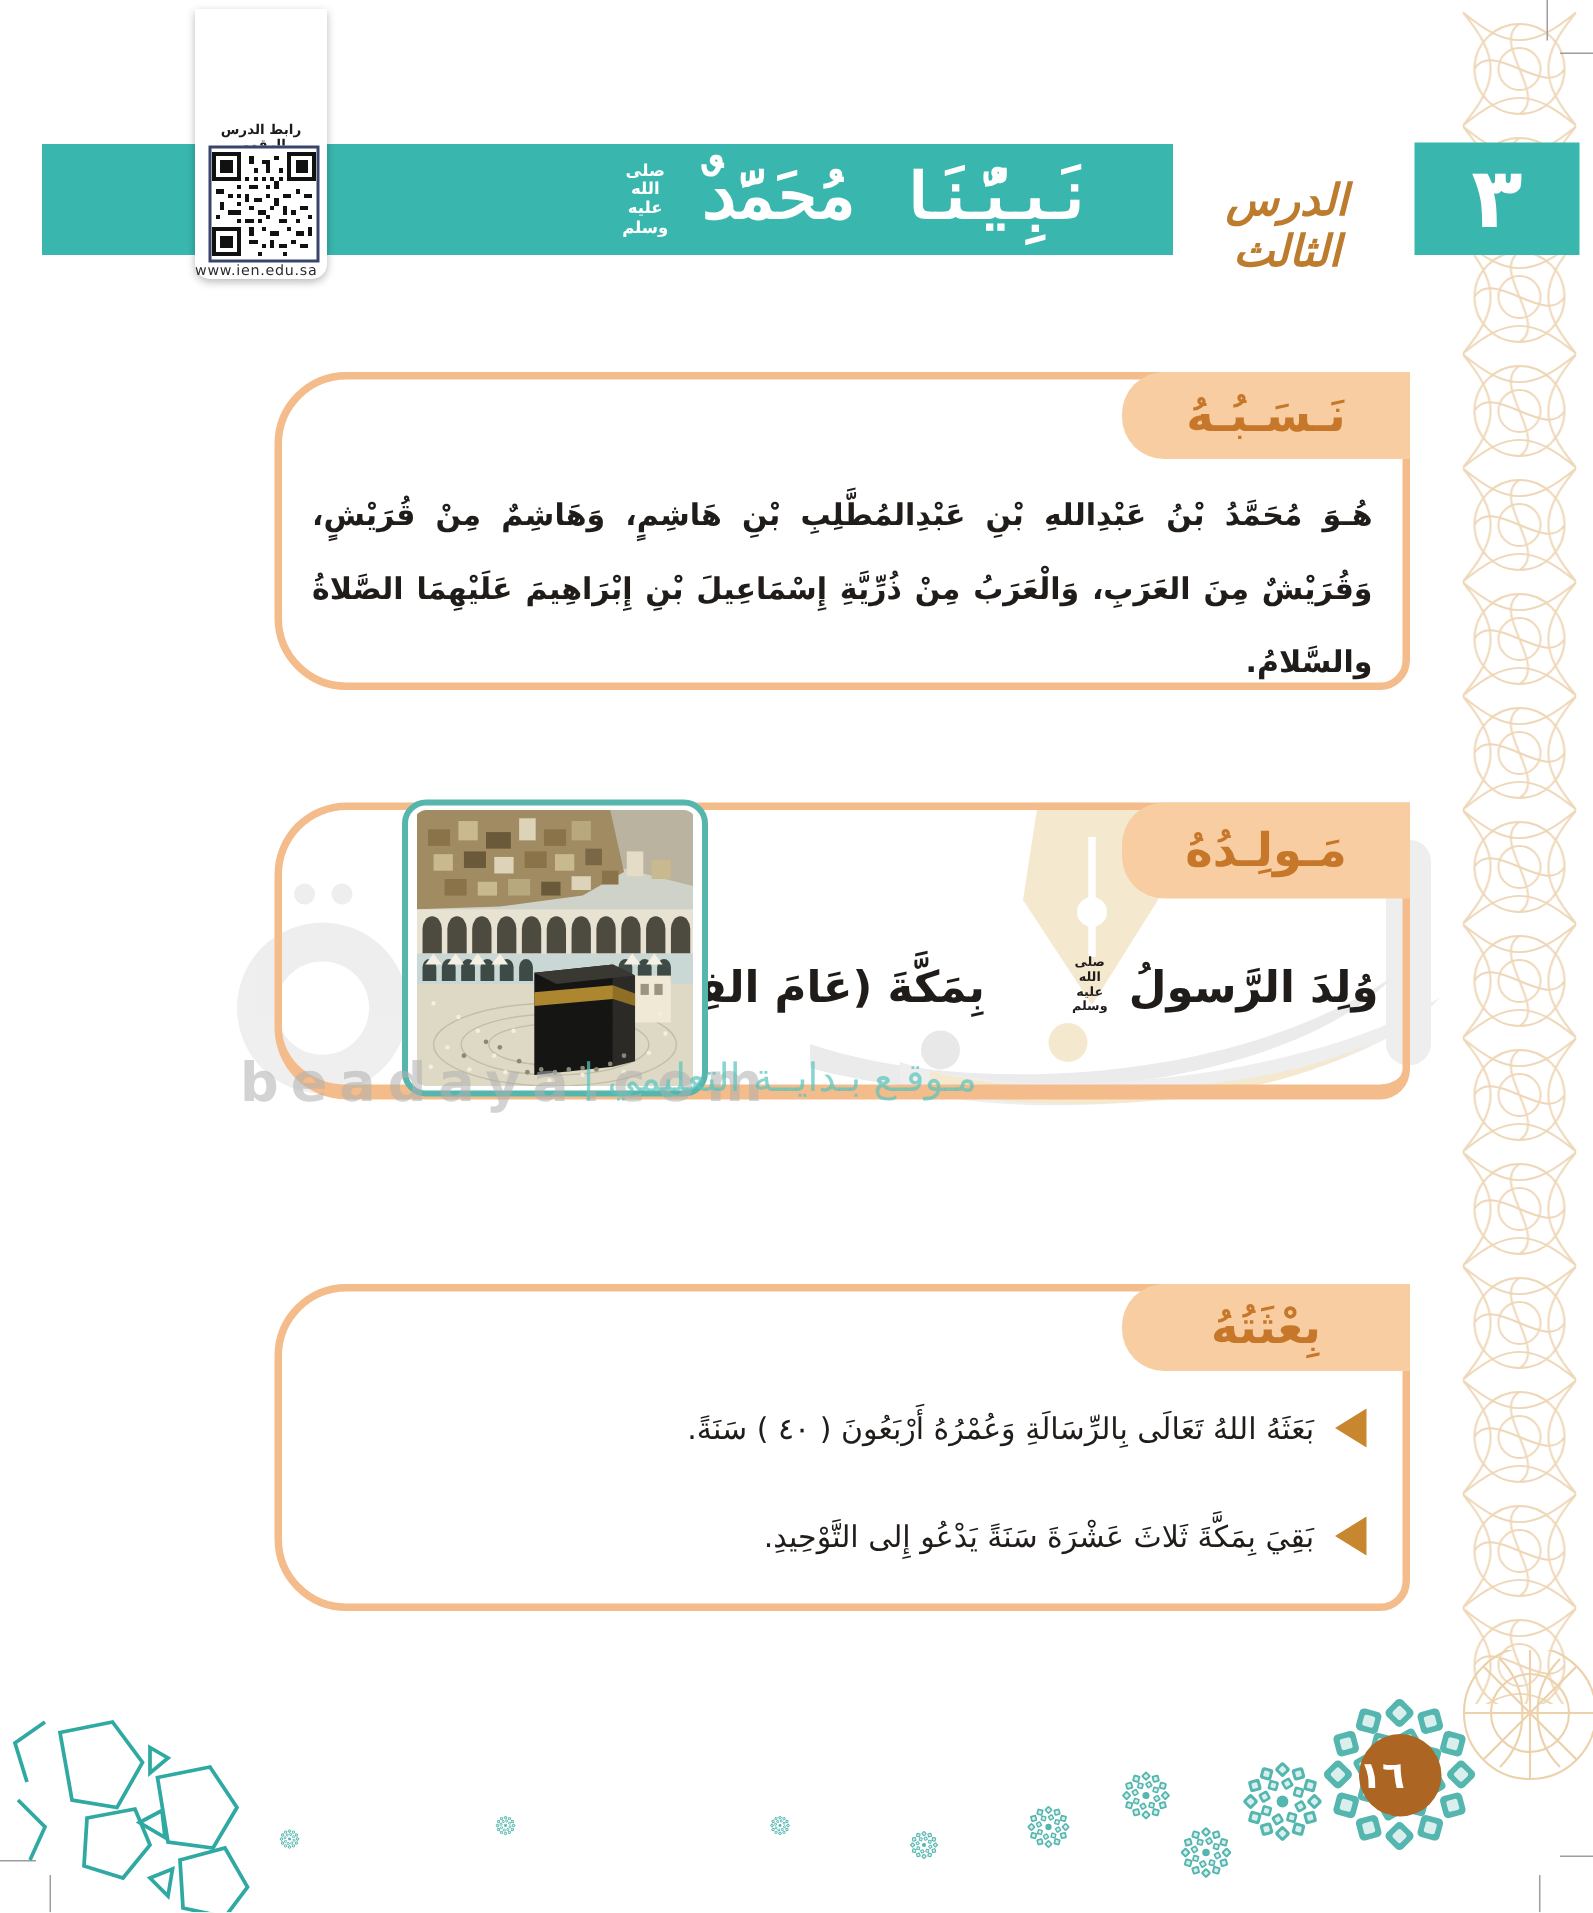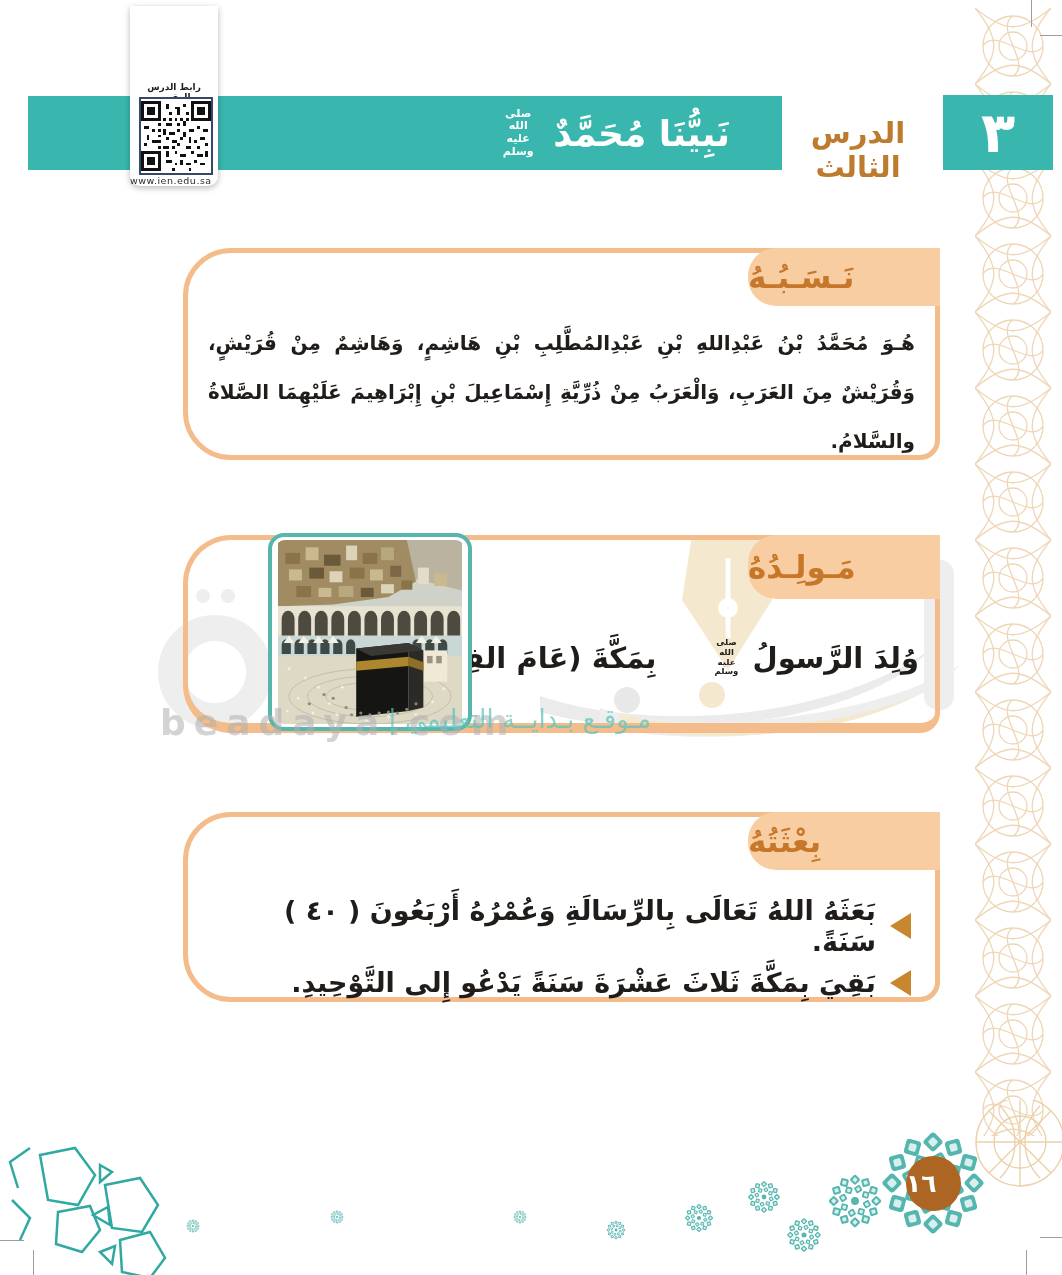--- a/index.html
+++ b/index.html
@@ -3,48 +3,48 @@
 <meta charset="utf-8">
 <style>
   html,body{margin:0;padding:0;background:#ffffff;}
   .page{position:relative;width:1062px;height:1275px;background:#fff;overflow:hidden;
         font-family:"DejaVu Sans",sans-serif;}
   
   .right-strip{position:absolute;left:975px;top:8px;width:76px;height:1128px;z-index:0;}
   
   .teal-band{position:absolute;left:28px;top:96px;width:754px;height:74px;background:#39b7ae;z-index:2;}
   .title-wrap{position:absolute;right:52px;top:0;height:100%;display:flex;align-items:center;gap:12px;direction:rtl;color:#fff;}
-  .title-text{font-size:36px;font-weight:bold;letter-spacing:0;}
+  .title-text{font-size:44px;font-weight:bold;letter-spacing:0;font-family:Liberation Mono, monospace;}
   .sal{display:inline-block;width:46px;font-size:11px;line-height:1.15;text-align:center;font-weight:bold;margin-left:44px;}
-  .lesson-label{position:absolute;right:124px;top:116px;width:160px;text-align:center;font-size:29px;font-weight:bold;color:#bd7b2e;z-index:3;direction:rtl;}
+  .lesson-label{position:absolute;right:124px;top:116px;width:160px;text-align:center;font-size:29px;font-weight:bold;color:#bd7b2e;z-index:3;direction:rtl;font-style:italic;}
   .num-block{position:absolute;left:943px;top:95px;width:110px;height:75px;background:#39b7ae;color:#fff;
              display:flex;align-items:center;justify-content:center;font-size:56px;font-weight:bold;z-index:3;}
   
   .qr-box{position:absolute;left:130px;top:6px;width:88px;height:180px;background:#fff;z-index:6;
           border-radius:0 0 10px 10px;box-shadow:0 2px 6px rgba(0,0,0,.28);}
   .qr-cap-top{position:absolute;top:76px;width:100%;text-align:center;font-size:9px;font-weight:bold;color:#1c1c1c;direction:rtl;}
   .qr-svg{position:absolute;top:91px;left:9px;width:70px;height:74px;border:2px solid #39456b;background:#fff;}
   .qr-cap-bot{position:absolute;top:169px;width:100%;font-size:9.5px;color:#2b2b2b;letter-spacing:.5px;}
   
   .box{position:absolute;left:183px;width:757px;border:5px solid #f4bc8b;z-index:2;
        border-radius:48px 0 20px 48px;box-sizing:border-box;background:transparent;}
   .box1{top:248px;height:212px;}
   .box2{top:535px;height:198px;border-bottom-width:10px;}
-  .box3{top:812px;height:190px;}
+  .box3{top:856px;height:218px;}
   .tab{position:absolute;top:-5px;right:-5px;width:192px;height:58px;background:#f8cda2;
-       border-radius:28px 0 0 28px;display:flex;align-items:center;justify-content:flex-end;
+       border-radius:28px 0 0 28px;display:flex;align-items:center;justify-content:center;
        color:#c6772a;font-size:31px;font-weight:bold;direction:rtl;}
   .tab2{height:64px;}
   .body1{margin:0;padding:66px 20px 0;direction:rtl;text-align:justify;font-size:20px;font-weight:bold;
          color:#201c1a;line-height:2.45;}
   .body2{position:absolute;top:98px;right:16px;display:flex;align-items:center;gap:10px;direction:rtl;
          font-size:29px;font-weight:bold;color:#201c1a;z-index:3;}
   .sal-dark{width:32px;font-size:8.5px;color:#201c1a;}
   .bullet-row{position:absolute;right:24px;display:flex;align-items:center;gap:14px;direction:rtl;
-              font-size:27px;font-weight:bold;color:#201c1a;margin-left:40px;}
+              font-size:20px;font-weight:normal;color:#201c1a;margin-left:40px;}
   .b-row1{top:78px;}
   .b-row2{top:150px;}
   .tri{width:0;height:0;border-top:13px solid transparent;border-bottom:13px solid transparent;border-right:21px solid #c8862f;}
   
   .kaaba{position:absolute;left:268px;top:533px;width:204px;height:198px;background:#fff;border:4px solid #57b6ab;
          border-radius:16px;padding:3px;box-sizing:border-box;z-index:4;}
   .kaaba svg{width:100%;height:100%;border-radius:10px;display:block;}
   
   .wm-svg{position:absolute;left:0;top:500px;width:1062px;height:280px;z-index:1;pointer-events:none;}
   .wm-latin{position:absolute;left:160px;top:702px;font-size:36px;font-weight:bold;letter-spacing:8px;

